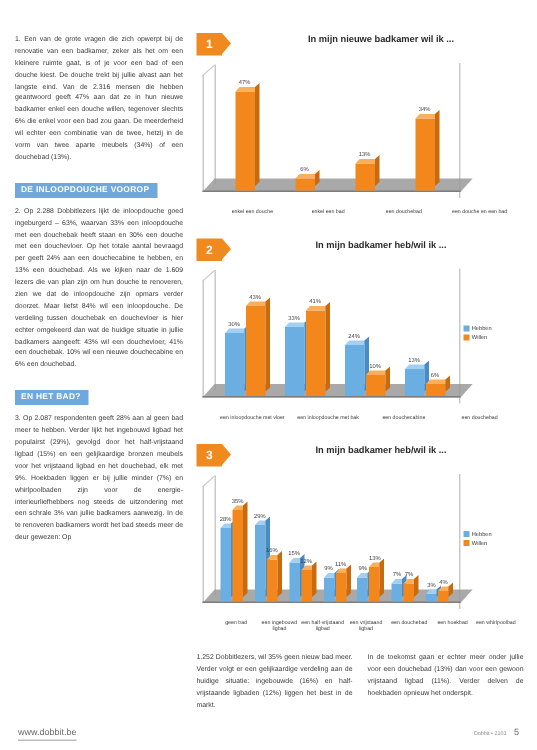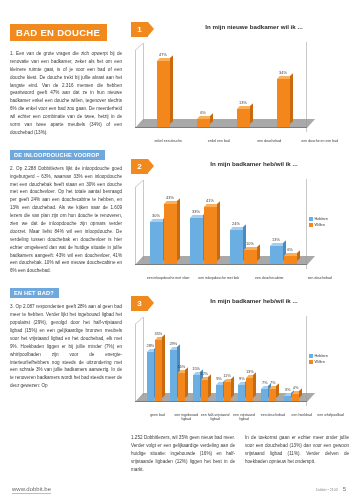--- a/index.html
+++ b/index.html
@@ -262,21 +262,20 @@
   }
   .footer-meta { font-size: 3.6px; color: #8a8a8a; }
   .footer-page { font-size: 6px; color: #6a6a6a; }
 </style>
 </head>
 <body>
 
 <div class="page">
 
   <div class="left-col">
-    <div class="section-title">BAD EN DOUCHE</div>
     <p class="body-text">1. Een van de grote vragen die zich opwerpt bij de renovatie van een badkamer, zeker als het om een kleinere ruimte gaat, is of je voor een bad of een douche kiest. De douche trekt bij jullie alvast aan het langste eind. Van de 2.316 mensen die hebben geantwoord geeft 47% aan dat ze in hun nieuwe badkamer enkel een douche willen, tegenover slechts 6% die enkel voor een bad zou gaan. De meerderheid wil echter een combinatie van de twee, hetzij in de vorm van twee aparte meubels (34%) of een douchebad (13%).</p>
     <div class="sub-title">DE INLOOPDOUCHE VOOROP</div>
     <p class="body-text">2. Op 2.288 Dobbitlezers lijkt de inloopdouche goed ingeburgerd – 63%, waarvan 33% een inloopdouche met een douchebak heeft staan en 30% een douche met een douchevloer. Op het totale aantal bevraagd per geeft 24% aan een douchecabine te hebben, en 13% een douchebad. Als we kijken naar de 1.609 lezers die van plan zijn om hun douche te renoveren, zien we dat de inloopdouche zijn opmars verder doorzet. Maar liefst 84% wil een inloopdouche. De verdeling tussen douchebak en douchevloer is hier echter omgekeerd dan wat de huidige situatie in jullie badkamers aangeeft: 43% wil een douchevloer, 41% een douchebak. 10% wil een nieuwe douchecabine en 6% een douchebad.</p>
     <div class="sub-title">EN HET BAD?</div>
     <p class="body-text">3. Op 2.087 respondenten geeft 28% aan al geen bad meer te hebben. Verder lijkt het ingebouwd ligbad het populairst (29%), gevolgd door het half-vrijstaand ligbad (15%) en een gelijkaardige bronzen meubels voor het vrijstaand ligbad en het douchebad, elk met 9%. Hoekbaden liggen er bij jullie minder (7%) en whirlpoolbaden zijn voor de energie-interieurliefhebbers nog steeds de uitzondering met een schrale 3% van jullie badkamers aanwezig. In de te renoveren badkamers wordt het bad steeds meer de deur gewezen: Op</p>
   </div>
 
   <div class="right-col">
 
     <div class="chart-block">

